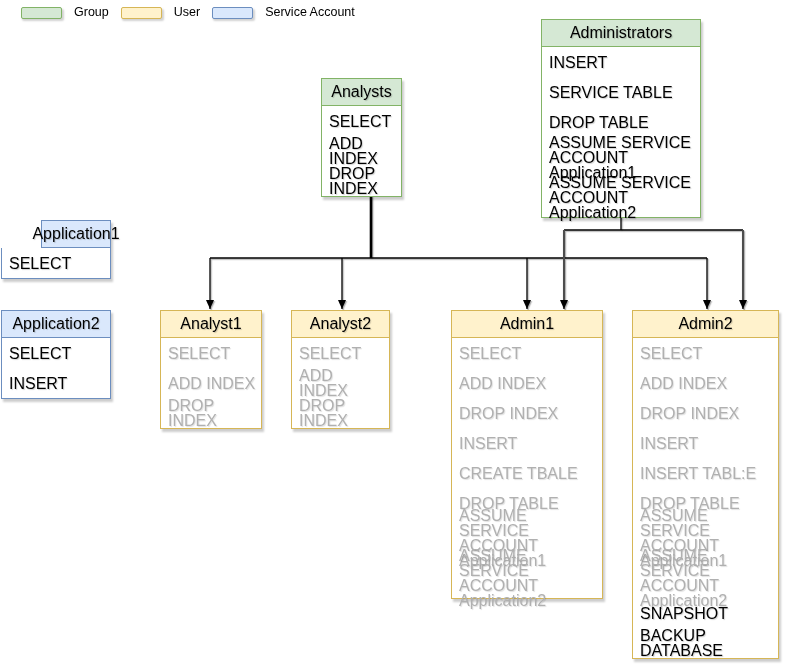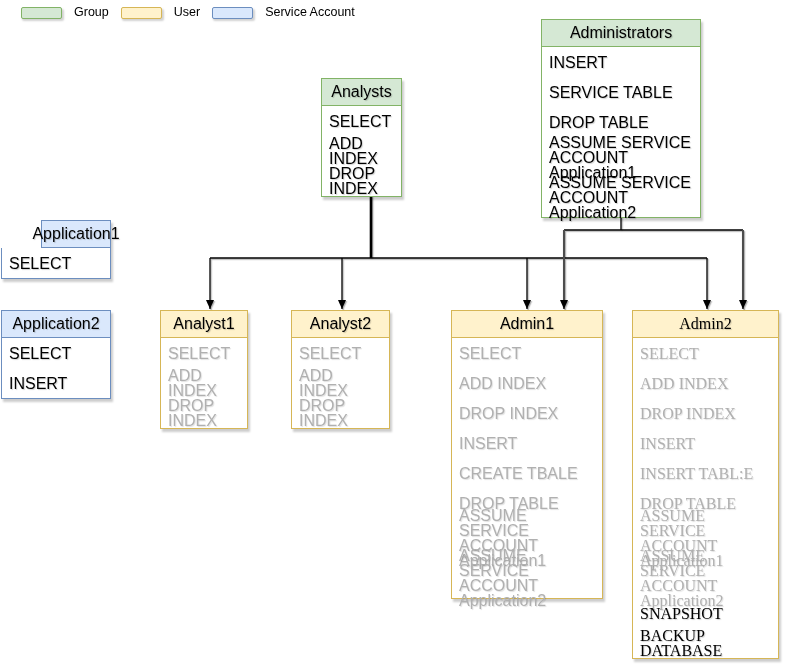--- a/index.html
+++ b/index.html
@@ -134,21 +134,21 @@
           <div class="perm" style="height: 30px;">SELECT</div>
         </div>
       </div>
       <div class="node" style="left: 1px; top: 310px; width: 110px;">
         <div class="header" style="background: rgb(218, 232, 252); border-color: rgb(108, 142, 191);">Application2</div>
         <div class="body" style="border-color: rgb(108, 142, 191);">
           <div class="perm" style="height: 30px;">SELECT</div>
           <div class="perm" style="height: 30px;">INSERT</div>
         </div>
       </div>
-      <div class="node" style="left: 160px; top: 310px; width: 88px;">
+      <div class="node" style="left: 160px; top: 310px; width: 102px;">
         <div class="header" style="background: rgb(255, 242, 204); border-color: rgb(214, 182, 86);">Analyst1</div>
         <div class="body" style="border-color: rgb(214, 182, 86);">
           <div class="perm muted" style="height: 30px;">SELECT</div>
           <div class="perm muted" style="height: 30px;">ADD INDEX</div>
           <div class="perm muted" style="height: 30px;">DROP INDEX</div>
         </div>
       </div>
       <div class="node" style="left: 291px; top: 310px; width: 99px;">
         <div class="header" style="background: rgb(255, 242, 204); border-color: rgb(214, 182, 86);">Analyst2</div>
         <div class="body" style="border-color: rgb(214, 182, 86);">
@@ -165,21 +165,21 @@
           <div class="perm muted" style="height: 30px;">DROP INDEX</div>
           <div class="perm muted" style="height: 30px;">INSERT</div>
           <div class="perm muted" style="height: 30px;">CREATE TBALE</div>
           <div class="perm muted" style="height: 30px;">DROP TABLE</div>
           <div class="perm muted" style="height: 40px;">ASSUME SERVICE
 ACCOUNT Application1</div>
           <div class="perm muted" style="height: 40px;">ASSUME SERVICE
 ACCOUNT Application2</div>
         </div>
       </div>
-      <div class="node" style="left: 632px; top: 310px; width: 147px; font-family: Liberation Serif, serif;">
+      <div class="node" style="left: 632px; top: 310px; width: 147px;">
         <div class="header" style="background: rgb(255, 242, 204); border-color: rgb(214, 182, 86);">Admin2</div>
         <div class="body" style="border-color: rgb(214, 182, 86);">
           <div class="perm muted" style="height: 30px;">SELECT</div>
           <div class="perm muted" style="height: 30px;">ADD INDEX</div>
           <div class="perm muted" style="height: 30px;">DROP INDEX</div>
           <div class="perm muted" style="height: 30px;">INSERT</div>
           <div class="perm muted" style="height: 30px;">INSERT TABL:E</div>
           <div class="perm muted" style="height: 30px;">DROP TABLE</div>
           <div class="perm muted" style="height: 40px;">ASSUME SERVICE
 ACCOUNT Application1</div>

